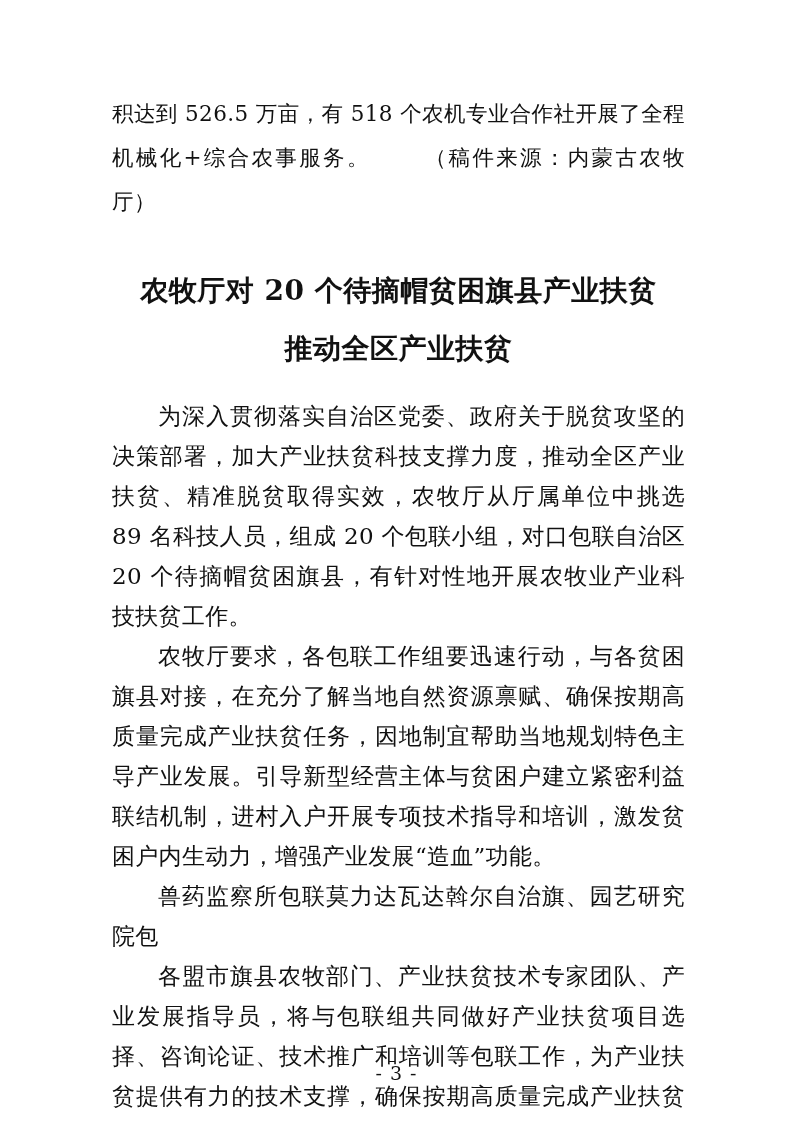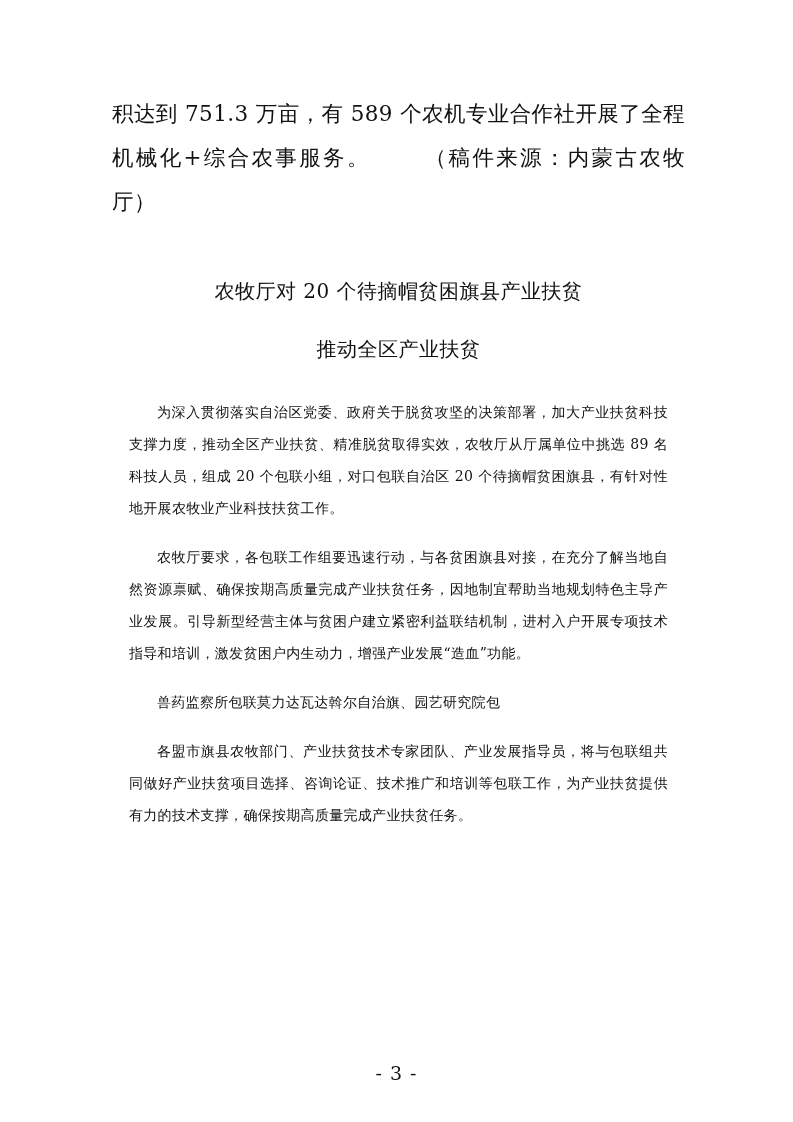--- a/index.html
+++ b/index.html
@@ -29,36 +29,36 @@
     text-align: justify;
     text-justify: inter-ideograph;
     margin: 0;
   }
   .continued-para .src-note {
     margin-left: 54px;
   }
   .doc-title {
     margin: 38px 0 0 0;
     font-family: "DejaVu Serif", "Liberation Serif", serif;
-    font-weight: normal;
-    font-size: 20px;
+    font-weight: bold;
+    font-size: 28px;
     line-height: 58px;
     text-align: center;
     letter-spacing: 0.5px;
   }
   .doc-title .line2 {
     display: block;
   }
   .body-block {
     margin-top: 18px;
   }
   p.body-para {
-    margin: 17px;
-    font-size: 14px;
-    line-height: 32px;
+    margin: 0;
+    font-size: 23px;
+    line-height: 40px;
     letter-spacing: 0.3px;
     text-align: justify;
     text-justify: inter-ideograph;
     text-indent: 2em;
   }
   .page-number {
     position: absolute;
     left: 0;
     right: 0;
     bottom: 38px;
@@ -67,21 +67,21 @@
     font-family: "DejaVu Serif", "Liberation Serif", serif;
     letter-spacing: 1px;
   }
 </style>
 </head>
 <body>
 
 <div class="page">
 
   <p class="continued-para">
-    <span>积达到 751.3 万亩，有 589 个农机专业合作社开展了全程机械化+综合农事服务。</span><span class="src-note">（稿件来源：内蒙古农牧厅）</span>
+    <span>积达到 526.5 万亩，有 518 个农机专业合作社开展了全程机械化+综合农事服务。</span><span class="src-note">（稿件来源：内蒙古农牧厅）</span>
   </p>
 
   <h1 class="doc-title">
     <span class="line1">农牧厅对 20 个待摘帽贫困旗县产业扶贫</span>
     <span class="line2">推动全区产业扶贫</span>
   </h1>
 
   <div class="body-block">
     <p class="body-para">为深入贯彻落实自治区党委、政府关于脱贫攻坚的决策部署，加大产业扶贫科技支撑力度，推动全区产业扶贫、精准脱贫取得实效，农牧厅从厅属单位中挑选 89 名科技人员，组成 20 个包联小组，对口包联自治区 20 个待摘帽贫困旗县，有针对性地开展农牧业产业科技扶贫工作。</p>
     <p class="body-para">农牧厅要求，各包联工作组要迅速行动，与各贫困旗县对接，在充分了解当地自然资源禀赋、确保按期高质量完成产业扶贫任务，因地制宜帮助当地规划特色主导产业发展。引导新型经营主体与贫困户建立紧密利益联结机制，进村入户开展专项技术指导和培训，激发贫困户内生动力，增强产业发展“造血”功能。</p>

